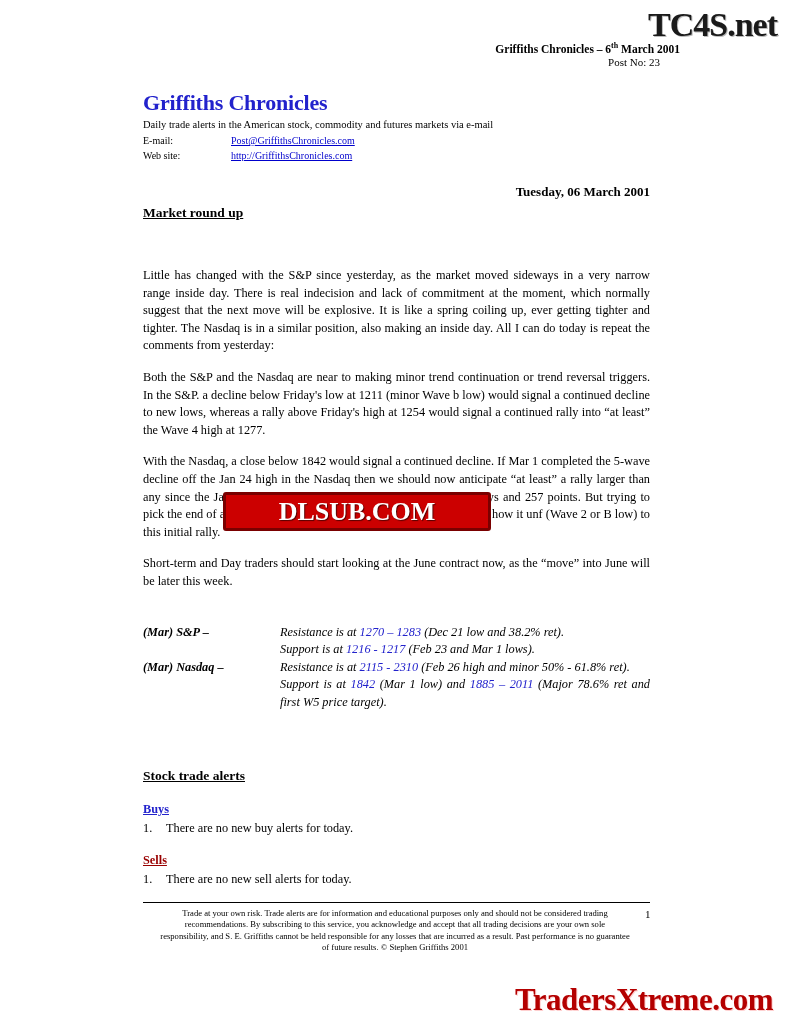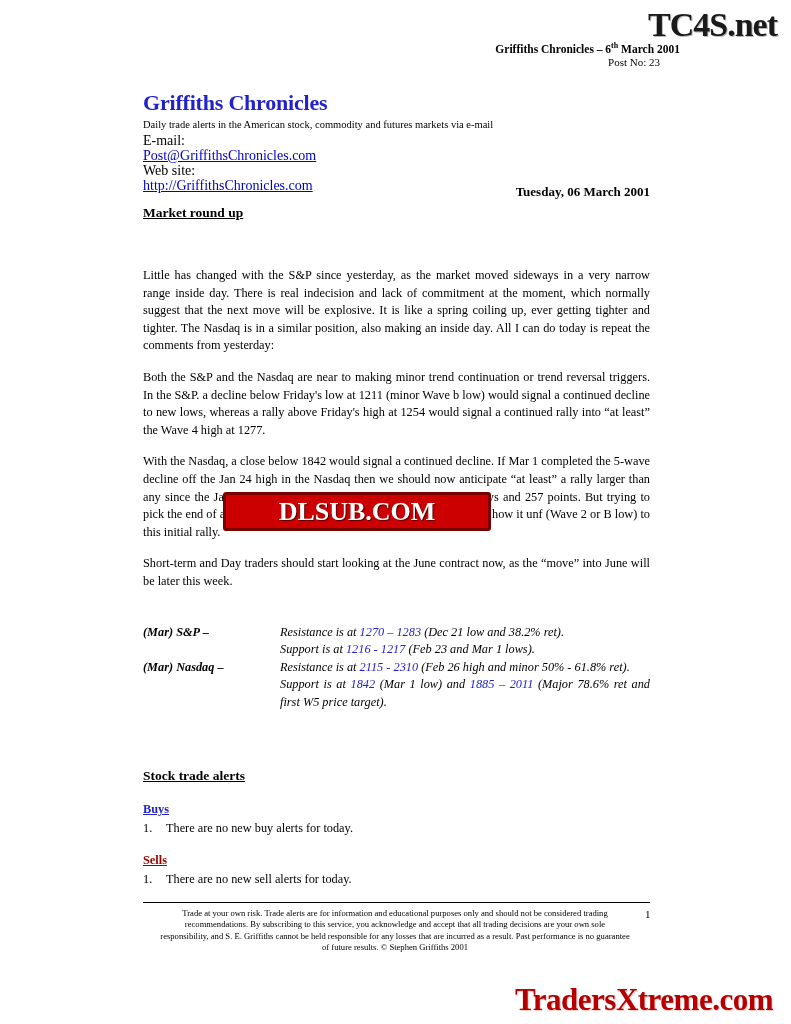--- a/index.html
+++ b/index.html
@@ -100,24 +100,23 @@
     font-weight: bold;
     color: #2222cc;
     letter-spacing: -0.2px;
     margin: 0 0 3px 0;
   }
   .masthead .tagline {
     font-size: 10.5px;
     margin-bottom: 3px;
   }
   .contact-row {
-    font-size: 14px;
+    font-size: 10px;
     line-height: 15px;
     display: flex;
-    flex-direction: column;
   }
   .contact-row .lbl { width: 88px; display: inline-block; }
   .contact-row a {
     color: #0000cc;
     text-decoration: underline;
   }
 
   
   .doc-date {
     position: absolute;

